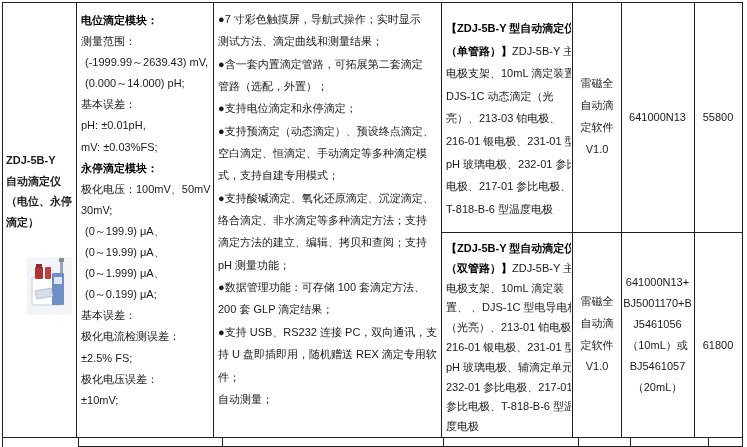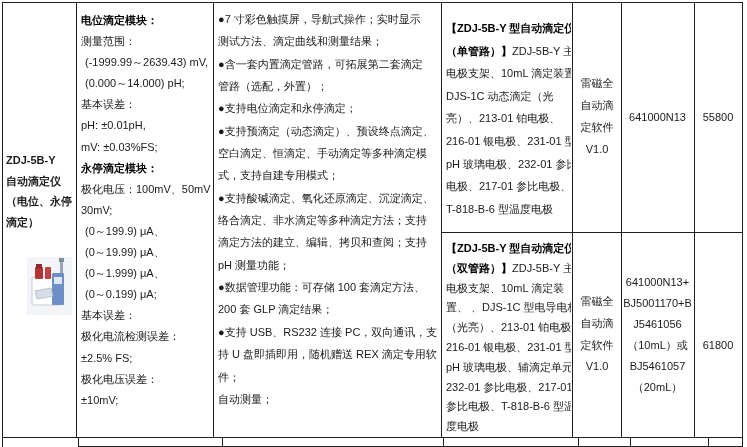--- a/index.html
+++ b/index.html
@@ -116,21 +116,21 @@
       <div class="ln">持 U 盘即插即用，随机赠送 REX 滴定专用软</div>
       <div class="ln">件；</div>
       <div class="ln">自动测量；</div>
     </div>
 
   <div class="cellc c4a" style="left:446px;top:17px;width:125px;">
       <div class="ln b">【ZDJ-5B-Y 型自动滴定仪</div>
       <div class="ln"><span class="b">（单管路）】</span>ZDJ-5B-Y 主机、</div>
       <div class="ln">电极支架、10mL 滴定装置、</div>
       <div class="ln">DJS-1C 动态滴定（光</div>
-      <div class="ln">亮）、213-01 铂电极、</div>
+      <div class="ln">亮）、213-03 铂电极、</div>
       <div class="ln">216-01 银电极、231-01 型</div>
       <div class="ln">pH 玻璃电极、232-01 参比</div>
       <div class="ln">电极、217-01 参比电极、</div>
       <div class="ln">T-818-B-6 型温度电极</div>
     </div>
 
   <div class="cellc c4b" style="left:446px;top:239px;width:125px;">
       <div class="ln b">【ZDJ-5B-Y 型自动滴定仪</div>
       <div class="ln"><span class="b">（双管路）】</span>ZDJ-5B-Y 主机、</div>
       <div class="ln">电极支架、10mL 滴定装</div>

